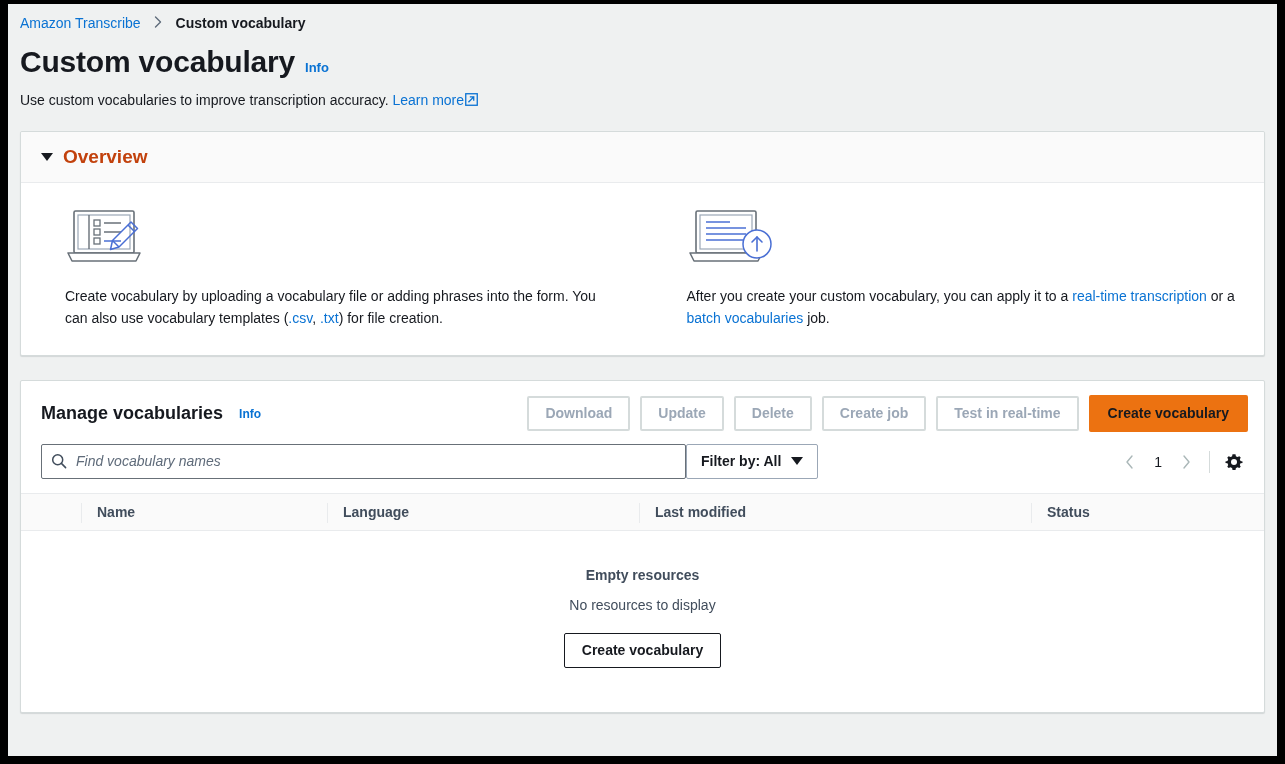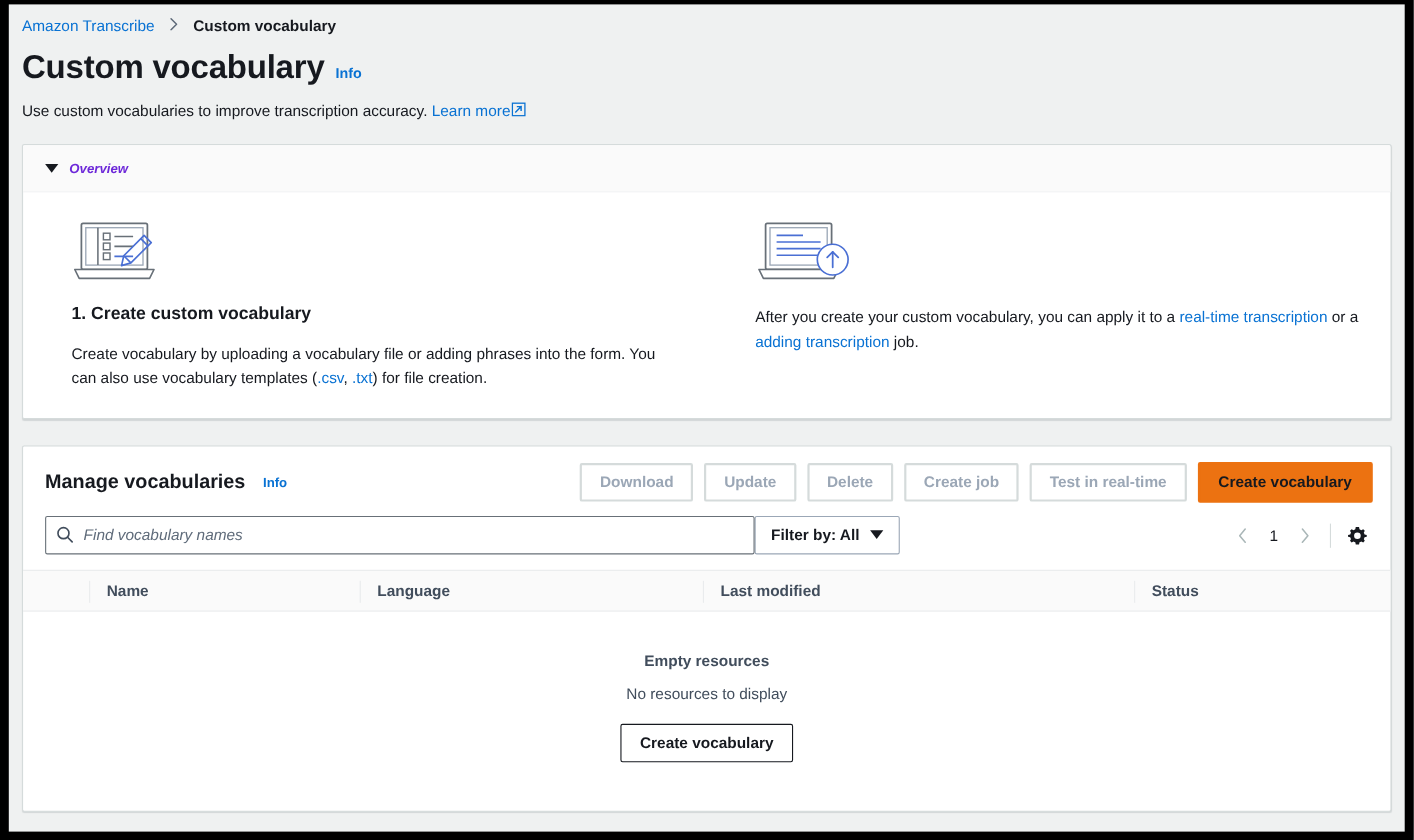--- a/index.html
+++ b/index.html
@@ -68,21 +68,21 @@
     border-radius: 2px 2px 0 0;
   }
   .caret {
     width: 0; height: 0;
     border-left: 6px solid transparent;
     border-right: 6px solid transparent;
     border-top: 8px solid #16191f;
     cursor: pointer;
   }
   .card-header-title {
-    font-size: 12px; font-weight: bold; color: #6d28d9; font-style: italic;
+    font-size: 19px; font-weight: bold; color: #c2410c;
   }
 
   
   .overview-body {
     display: flex;
     padding: 22px 0 26px 0;
   }
   .ov-col { width: 50%; padding: 0 28px 0 44px; }
   .ov-icon { height: 62px; margin-bottom: 18px; }
   .ov-title {
@@ -283,21 +283,20 @@
             <rect x="29" y="33" width="6" height="6" stroke="#687078" stroke-width="1.3" fill="#fff"></rect>
             <line x1="39" y1="36" x2="56" y2="36" stroke="#4a6fd4" stroke-width="1.5"></line>
             <path d="M3 48 H75 L71 56 H7 Z" stroke="#687078" stroke-width="1.5" fill="#fff" stroke-linejoin="round"></path>
             <g stroke="#4a6fd4" stroke-width="1.5" fill="#fff" stroke-linejoin="round">
               <path d="M47.5 35.5 L66 17 L72.5 23.5 L54 42 L45.5 44.5 Z" fill="none"></path>
               <path d="M47.5 35.5 L54 42"></path>
               <path d="M63 20 L69.5 26.5"></path>
             </g>
           </svg>
         </div>
-        <div class="ov-title">1. Create custom vocabulary</div>
         <div class="ov-text">
           <span>Create vocabulary by uploading a vocabulary file or adding phrases into the form. You can also use vocabulary templates (</span><a>.csv</a><span>, </span><a>.txt</a><span>) for file creation.</span>
         </div>
       </div>
 
       <div class="ov-col">
         <div class="ov-icon">
           <svg width="96" height="62" viewBox="0 0 96 62" fill="none" aria-hidden="true">
             <rect x="9" y="6" width="60" height="42" rx="1.5" stroke="#687078" stroke-width="1.6" fill="#fff"></rect>
             <rect x="13" y="10" width="52" height="34" stroke="#9ba7b6" stroke-width="1.2" fill="#fff"></rect>
@@ -309,21 +308,21 @@
             </g>
             <path d="M3 48 H75 L71 56 H7 Z" stroke="#687078" stroke-width="1.5" fill="#fff" stroke-linejoin="round"></path>
             <circle cx="70" cy="39" r="14" fill="#fff" stroke="#4a6fd4" stroke-width="1.5"></circle>
             <g stroke="#4a6fd4" stroke-width="1.6" stroke-linecap="round" stroke-linejoin="round" fill="none">
               <line x1="70" y1="46" x2="70" y2="32"></line>
               <path d="M65 37 L70 32 L75 37"></path>
             </g>
           </svg>
         </div>
         <div class="ov-text">
-          <span>After you create your custom vocabulary, you can apply it to a </span><a>real-time transcription</a><span> or a </span><a>adding transcription</a><span> job.</span>
+          <span>After you create your custom vocabulary, you can apply it to a </span><a>real-time transcription</a><span> or a </span><a>batch vocabularies</a><span> job.</span>
         </div>
       </div>
 
     </div>
   </div>
 
   <div class="card manage">
 
     <div class="manage-top">
       <span class="manage-title">Manage vocabularies</span>

